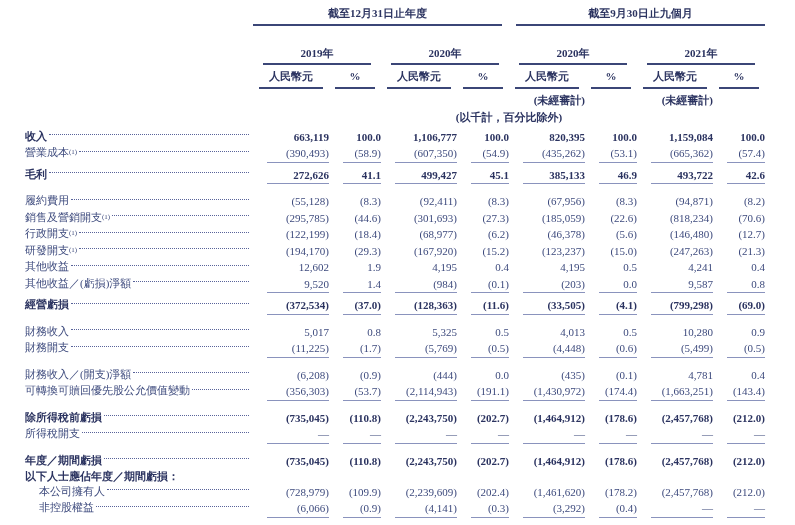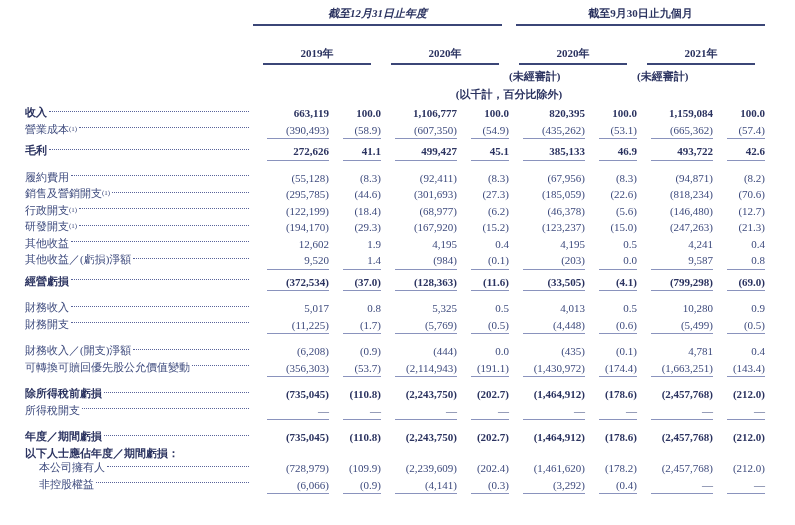--- a/index.html
+++ b/index.html
@@ -11,25 +11,25 @@
   }
   table{border-collapse:collapse;width:740px;table-layout:fixed;}
   td,th{padding:0;vertical-align:bottom;font-size:11px;line-height:14.5px;font-weight:normal;}
   col.c-label{width:228px;}
   col.c-rmb{width:76px;}
   col.c-pct{width:52px;}
 
   
   th{color:#2b3360;}
   .grp-line{font-weight:bold;text-align:center;border-bottom:2px solid #3b4677;padding-bottom:3px;}
-  .grp-line.left{margin-right:7px;font-style:italic;}
+  .grp-line.left{margin-right:7px;}
   .grp-line.right{margin-left:7px;}
   .year-line{font-weight:bold;text-align:center;border-bottom:2px solid #3b4677;padding:20px 0 3px 0;margin:0 10px;}
   .sub-line{font-weight:bold;text-align:center;border-bottom:2px solid #3b4677;padding:4px 0 3px 0;margin:0 6px;white-space:nowrap;}
-  .unaudited{font-weight:bold;text-align:left;padding-top:4px;white-space:nowrap;}
+  .unaudited{font-weight:bold;text-align:right;padding-top:4px;white-space:nowrap;}
   .units-note{font-weight:bold;padding:3px 0 4px 0;}
 
   
   td.lblcell{vertical-align:baseline;}
   .lbl{display:flex;align-items:center;white-space:nowrap;}
   .lbl .txt{white-space:nowrap;}
   .lbl sup{font-size:7px;line-height:0;}
   .dots{flex:1;border-bottom:1.5px dotted #59639a;margin:0 4px 2px 2px;min-width:6px;}
   .num{text-align:right;margin-left:14px;padding:1px 0 1px 0;white-space:nowrap;}
   .ul .num{border-bottom:1px solid #8a93bd;}
@@ -74,20 +74,47 @@
           </th>
           <th colspan="2">
             <div class="year-line">2020年</div>
           </th>
           <th colspan="2">
             <div class="year-line">2021年</div>
           </th>
         </tr>
         <tr>
           <td></td>
+          <th>
+            <div class="sub-line">人民幣元</div>
+          </th>
+          <th>
+            <div class="sub-line">%</div>
+          </th>
+          <th>
+            <div class="sub-line">人民幣元</div>
+          </th>
+          <th>
+            <div class="sub-line">%</div>
+          </th>
+          <th>
+            <div class="sub-line">人民幣元</div>
+          </th>
+          <th>
+            <div class="sub-line">%</div>
+          </th>
+          <th>
+            <div class="sub-line">人民幣元</div>
+          </th>
+          <th>
+            <div class="sub-line">%</div>
+          </th>
+        </tr>
+        <tr>
+          <td></td>
           <th></th>
           <th></th>
           <th></th>
           <th></th>
           <th>
             <div class="unaudited">(未經審計)</div>
           </th>
           <th></th>
           <th>
             <div class="unaudited">(未經審計)</div>

